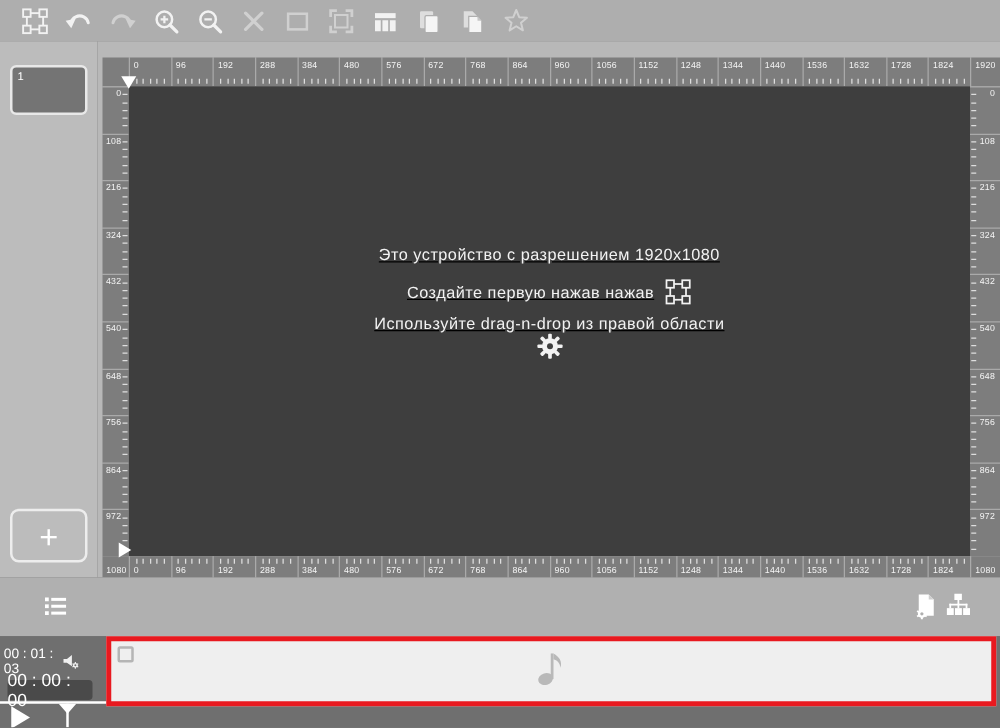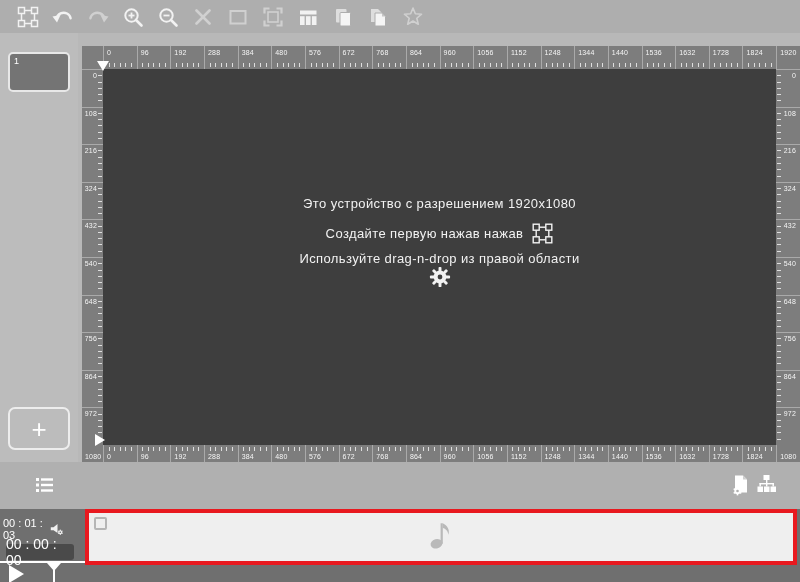--- a/index.html
+++ b/index.html
@@ -34,21 +34,21 @@
   .hend{width:24px;flex:0 0 auto;position:relative;border-left:1px solid rgba(255,255,255,.35);}
   .rlabel{font-size:7px;color:rgba(255,255,255,.92);position:absolute;left:3px;letter-spacing:.2px;}
   .ruler-top .rlabel{top:3px;}
   .ruler-bottom .rlabel{bottom:2px;}
   .ticks-h{position:absolute;left:0;right:0;display:flex;justify-content:space-evenly;}
   .ruler-top .ticks-h{bottom:2px;}
   .ruler-bottom .ticks-h{top:2px;}
   .ticks-h i{width:1px;height:4px;background:rgba(255,255,255,.75);}
   .tri-down{position:absolute;right:-6px;bottom:-2px;width:0;height:0;z-index:3;
             border-left:6px solid transparent;border-right:6px solid transparent;border-top:10px solid #fff;}
-  .editor-mid{position:absolute;left:4px;right:0;top:36px;bottom:17px;display:flex;}
+  .editor-mid{position:absolute;left:4px;right:0;top:36px;bottom:17px;display:flex;text-decoration:underline;}
   .ruler-left{width:21px;background:#7d7d7d;display:flex;flex-direction:column;position:relative;flex:0 0 auto;}
   .ruler-right{width:24px;background:#7d7d7d;display:flex;flex-direction:column;position:relative;flex:0 0 auto;}
   .vcell{flex:1 1 0;position:relative;border-top:1px solid rgba(255,255,255,.35);}
   .ruler-left .rlabel{top:2px;right:6px;left:auto;}
   .ruler-right .rlabel{top:2px;right:4px;left:auto;}
   .ticks-v{position:absolute;top:0;bottom:0;display:flex;flex-direction:column;justify-content:space-evenly;}
   .ruler-left .ticks-v{right:1px;}
   .ruler-right .ticks-v{left:1px;}
   .ticks-v i{width:4px;height:1px;background:rgba(255,255,255,.75);}
   .tri-right{position:absolute;left:13px;bottom:-1px;width:0;height:0;z-index:3;

